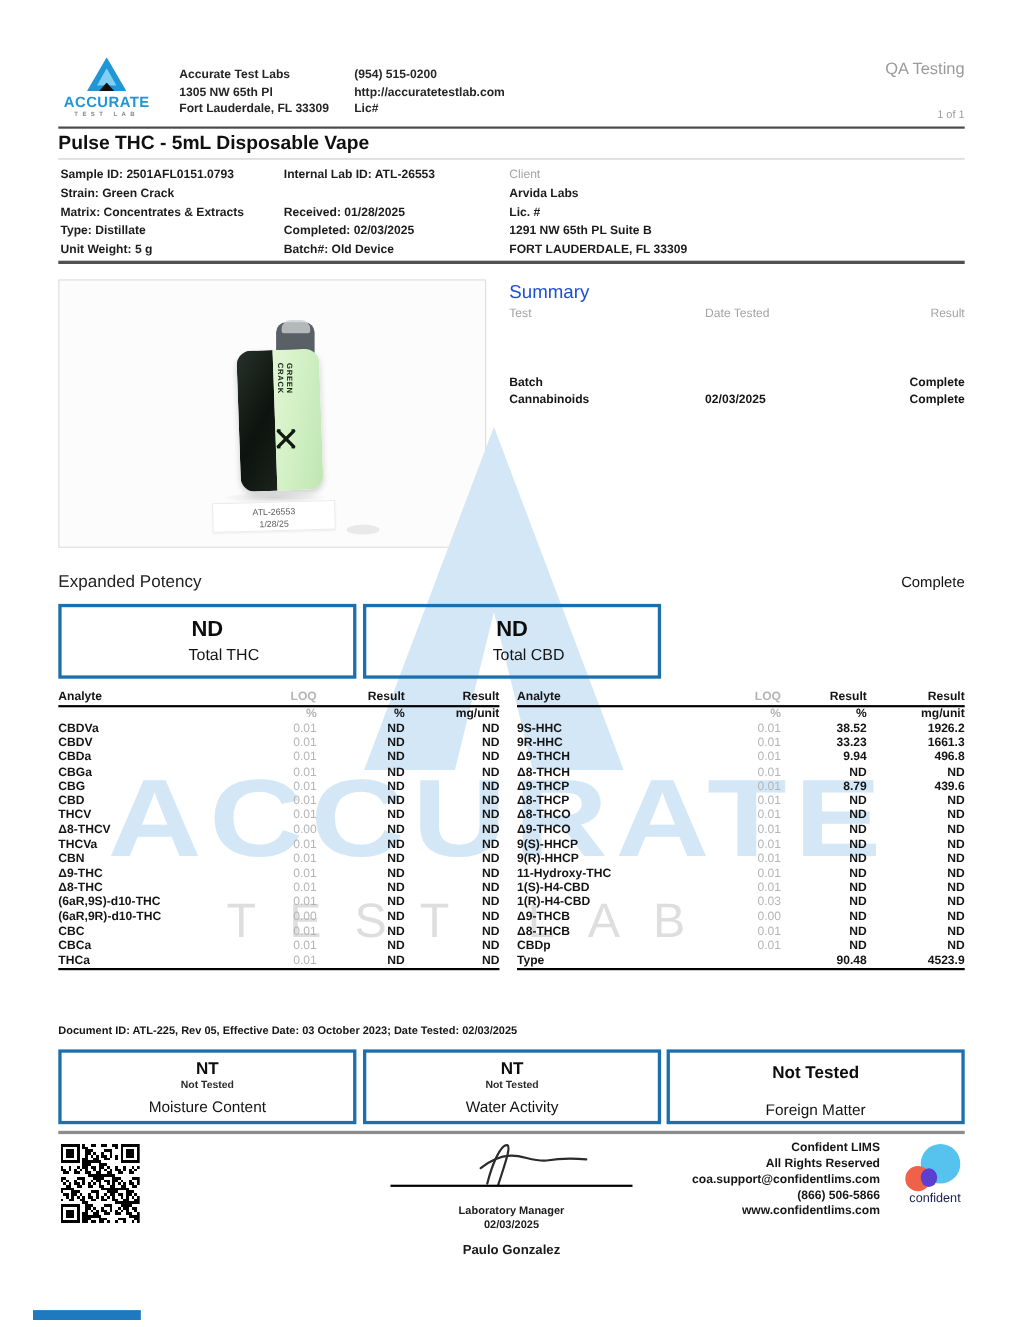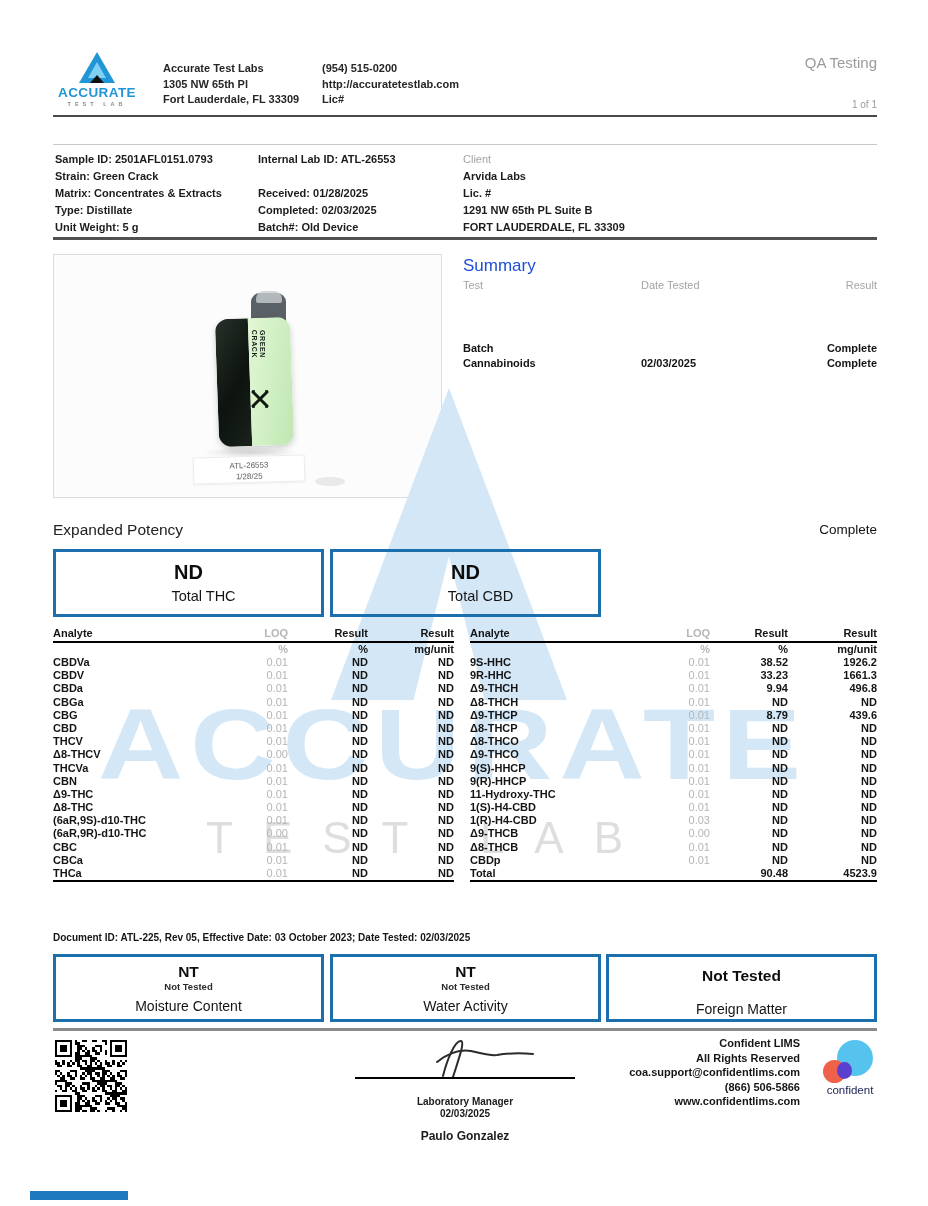--- a/index.html
+++ b/index.html
@@ -140,20 +140,21 @@
     <div>Fort Lauderdale, FL 33309</div>
   </div>
   <div class="abs z2 hd-col" style="left:322px;top:61px;">
     <div>(954) 515-0200</div>
     <div>http://accuratetestlab.com</div>
     <div>Lic#</div>
   </div>
   <div class="abs z2" id="qa-label">QA Testing</div>
   <div class="abs z2" id="page-count">1 of 1</div>
   <div class="abs z2 rule" id="rule-header"></div>
+  <div class="abs z2" id="title">Pulse THC - 5mL Disposable Vape</div>
   <div class="abs z2 rule" id="rule-title"></div>
 
   <div class="abs z2" style="left:55px;top:151px;">
     <div class="info-line">Sample ID: 2501AFL0151.0793</div>
     <div class="info-line">Strain: Green Crack</div>
     <div class="info-line">Matrix: Concentrates &amp; Extracts</div>
     <div class="info-line">Type: Distillate</div>
     <div class="info-line">Unit Weight: 5 g</div>
   </div>
   <div class="abs z2" style="left:258px;top:151px;">
@@ -446,21 +447,21 @@
           <div class="c1">ND</div>
           <div class="c2">ND</div>
         </div>
         <div class="trow">
           <div class="ca">CBDp</div>
           <div class="cl">0.01</div>
           <div class="c1">ND</div>
           <div class="c2">ND</div>
         </div>
         <div class="trow">
-          <div class="ca">Total</div>
+          <div class="ca">Type</div>
           <div class="cl"></div>
           <div class="c1">90.48</div>
           <div class="c2">4523.9</div>
         </div>
       </div>
   </div>
 
   <div class="abs z2" id="doc-line">Document ID: ATL-225, Rev 05, Effective Date: 03 October 2023; Date Tested: 02/03/2025</div>
   <div class="abs z2 ntbox" style="left:53px;width:265px;">
     <div class="val">NT</div>

